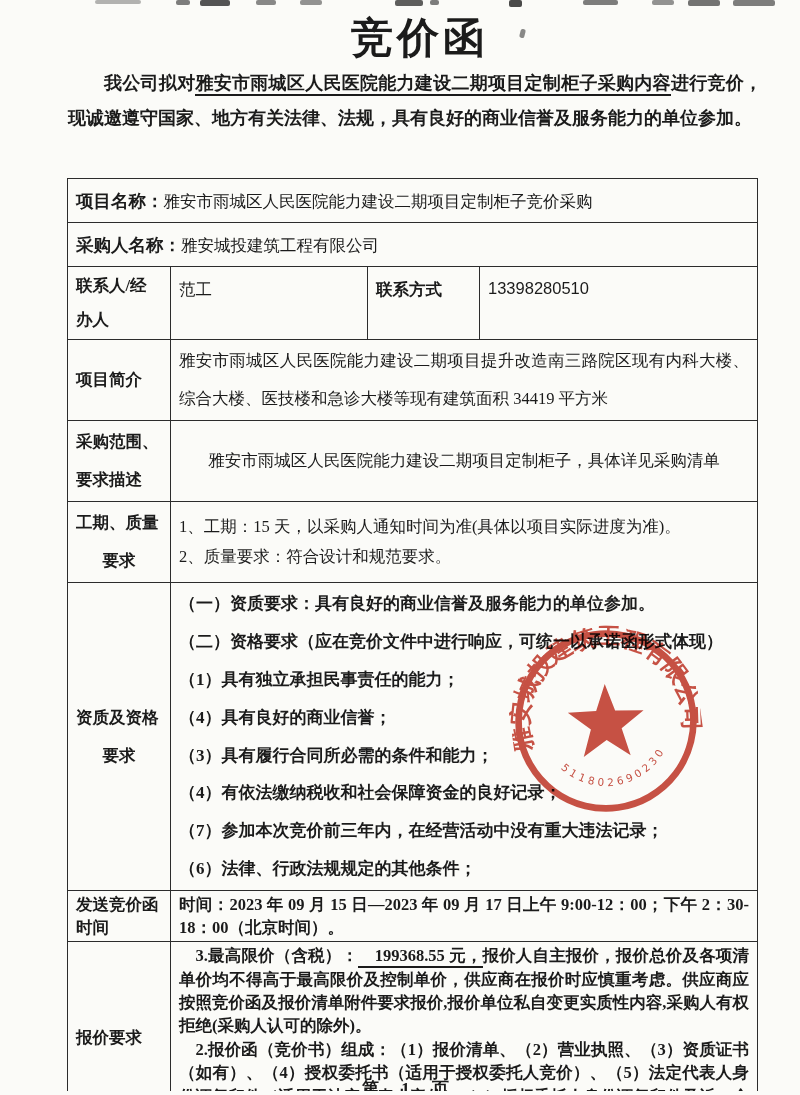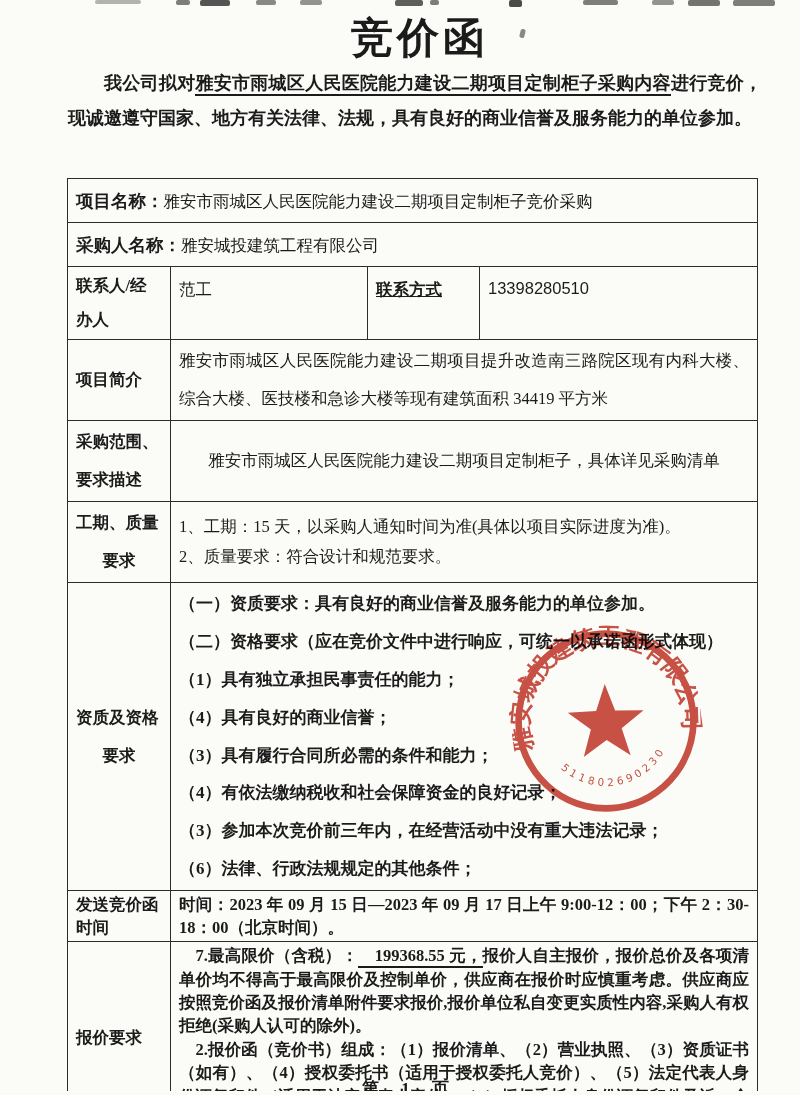--- a/index.html
+++ b/index.html
@@ -109,21 +109,21 @@
     <td colspan="4"><span class="lab">项目名称：</span><span class="val">雅安市雨城区人民医院能力建设二期项目定制柜子竞价采购</span></td>
   </tr>
 
   <tr style="height:44px;">
     <td colspan="4"><span class="lab">采购人名称：</span><span class="val">雅安城投建筑工程有限公司</span></td>
   </tr>
 
   <tr style="height:67px;">
     <td class="lab" style="line-height:34px;">联系人/经办人</td>
     <td class="val" style="vertical-align:top;padding-top:12px;">范工</td>
-    <td class="lab" style="vertical-align:top;padding-top:12px;text-decoration:underline;">联系方式</td>
+    <td class="lab" style="vertical-align:top;padding-top:12px;">联系方式</td>
     <td class="val" style="vertical-align:top;padding-top:12px;font-family:Liberation Sans, sans-serif;">13398280510</td>
   </tr>
 
   <tr style="height:77px;">
     <td class="lab">项目简介</td>
     <td colspan="3" class="brief val">雅安市雨城区人民医院能力建设二期项目提升改造南三路院区现有内科大楼、综合大楼、医技楼和急诊大楼等现有建筑面积 34419 平方米</td>
   </tr>
 
   <tr style="height:72px;">
     <td class="lab lab2">
@@ -149,37 +149,37 @@
       <div>资质及资格</div>
       <div class="c">要求</div>
     </td>
     <td colspan="3" class="qual">
       <div class="q">（一）资质要求：具有良好的商业信誉及服务能力的单位参加。</div>
       <div class="q">（二）资格要求（应在竞价文件中进行响应，可统一以承诺函形式体现）</div>
       <div class="q">（1）具有独立承担民事责任的能力；</div>
       <div class="q">（4）具有良好的商业信誉；</div>
       <div class="q">（3）具有履行合同所必需的条件和能力；</div>
       <div class="q">（4）有依法缴纳税收和社会保障资金的良好记录；</div>
-      <div class="q">（3）参加本次竞价前三年内，在经营活动中没有重大违法记录；</div>
+      <div class="q">（7）参加本次竞价前三年内，在经营活动中没有重大违法记录；</div>
       <div class="q">（6）法律、行政法规规定的其他条件；</div>
     </td>
   </tr>
 
   <tr style="height:47px;">
     <td class="lab labsend">
       <div>发送竞价函</div>
       <div>时间</div>
     </td>
     <td colspan="3" class="sendt">时间：2023 年 09 月 15 日—2023 年 09 月 17 日上午 9:00-12：00；下午 2：30-18：00（北京时间）。</td>
   </tr>
 
   <tr style="height:164px;">
     <td class="lab">报价要求</td>
     <td colspan="3" class="quote">
-      <p><span>7.最高限价（含税）：</span><span class="u">　199368.55 元，</span><span>报价人自主报价，报价总价及各项清单价均不得高于最高限价及控制单价，供应商在报价时应慎重考虑。供应商应按照竞价函及报价清单附件要求报价,报价单位私自变更实质性内容,采购人有权拒绝(采购人认可的除外)。</span></p>
+      <p><span>3.最高限价（含税）：</span><span class="u">　199368.55 元，</span><span>报价人自主报价，报价总价及各项清单价均不得高于最高限价及控制单价，供应商在报价时应慎重考虑。供应商应按照竞价函及报价清单附件要求报价,报价单位私自变更实质性内容,采购人有权拒绝(采购人认可的除外)。</span></p>
       <p>2.报价函（竞价书）组成：（1）报价清单、（2）营业执照、（3）资质证书（如有）、（4）授权委托书（适用于授权委托人竞价）、（5）法定代表人身份证复印件（适用于法定代表人竞价）（6）授权委托人身份证复印件及近 3 个月连续社保</p>
     </td>
   </tr>
 </tbody>
   </table>
 
 <svg class="stamp" viewBox="0 0 200 200">
   <defs>
     <path id="arcTop" d="M 24,132 A 82,82 0 1 1 176,132" fill="none"></path>
     <path id="arcBottom" d="M 38,131 A 70,70 0 0 0 162,131" fill="none"></path>

